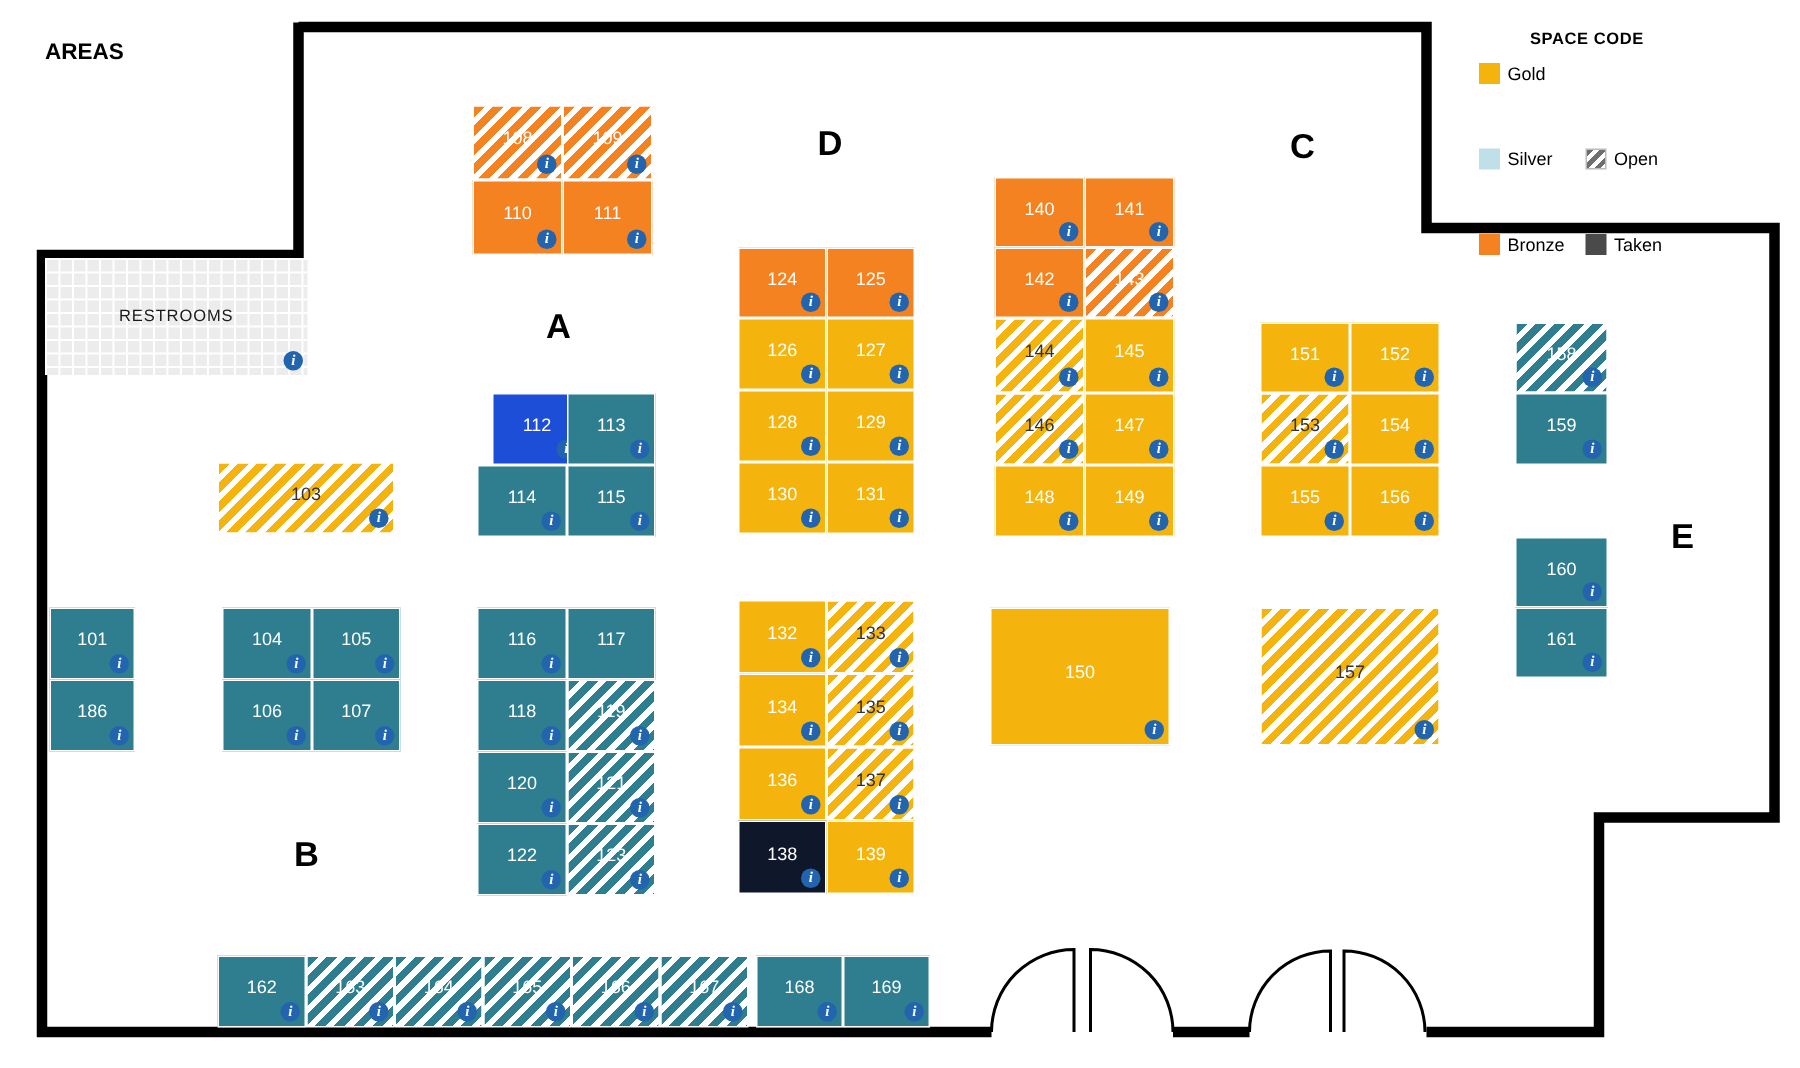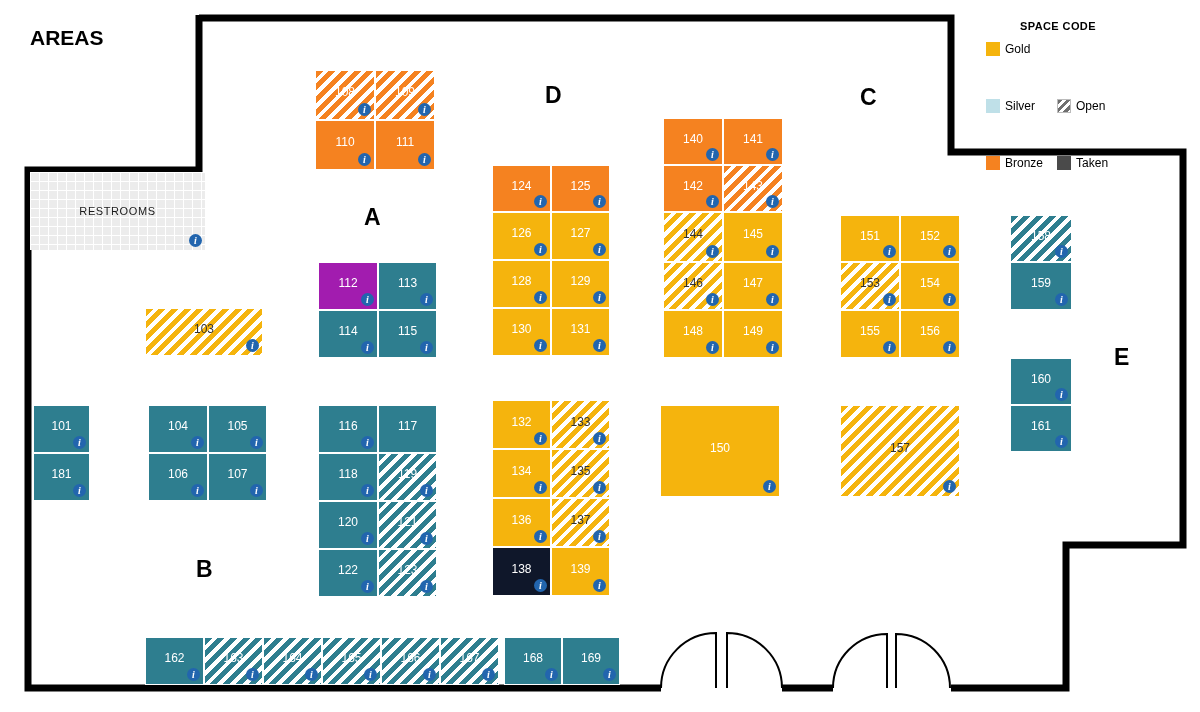--- a/index.html
+++ b/index.html
@@ -5,21 +5,21 @@
   * { box-sizing: border-box; margin: 0; padding: 0; }
   html, body { background: #fff; }
   body { font-family: "Liberation Sans", sans-serif; }
   #stage { position: relative; width: 1200px; height: 712px; background: #fff; overflow: hidden; }
 
   
   .walls { position: absolute; left: 0; top: 0; }
 
   
   .areas-panel { position: absolute; left: 30px; top: 26px; width: 165px; }
-  .areas-title { font-size: 21px; font-weight: bold; color: #000; margin-bottom: 13px; }
+  .areas-title { font-size: 15px; font-weight: bold; color: #000; margin-bottom: 13px; }
   .areas-list div { font-size: 12px; line-height: 14.5px; color: #000; white-space: nowrap; }
 
   
   .legend { position: absolute; left: 986px; top: 20px; width: 205px; }
   .legend-title { font-size: 11px; font-weight: bold; letter-spacing: .4px; color: #000; margin-left: 34px; margin-bottom: 10px; }
   .legend-cols { display: flex; }
   .legend-col { display: flex; flex-direction: column; gap: 37px; }
   .legend-col.col2 { margin-left: 14px; margin-top: 12px; justify-content: flex-end; }
   .legend-item { display: flex; align-items: center; margin-bottom: 6px; }
   .swatch { width: 14px; height: 14px; margin-right: 5px; flex: 0 0 auto; }
@@ -108,21 +108,21 @@
   <div class="area-letter" style="left:860px;top:84px">C</div>
   <div class="area-letter" style="left:545px;top:82px">D</div>
   <div class="area-letter" style="left:1114px;top:344px">E</div>
 
   <div class="booth-layer">
       <div class="booth" style="left: 33px; top: 405px; width: 57px; height: 48px; background: rgb(46, 126, 143);">
         <span class="booth-num">101</span>
         <span class="info-icon">i</span>
       </div>
       <div class="booth" style="left: 33px; top: 453px; width: 57px; height: 48px; background: rgb(46, 126, 143);">
-        <span class="booth-num">181</span>
+        <span class="booth-num">186</span>
         <span class="info-icon">i</span>
       </div>
       <div class="booth" style="left: 145px; top: 308px; width: 118px; height: 48px; background: repeating-linear-gradient(135deg, rgb(245, 180, 13) 0px, rgb(245, 180, 13) 5px, rgba(255, 255, 255, 0.92) 5px, rgba(255, 255, 255, 0.92) 9px);">
         <span class="booth-num dark">103</span>
         <span class="info-icon">i</span>
       </div>
       <div class="booth" style="left: 148px; top: 405px; width: 60px; height: 48px; background: rgb(46, 126, 143);">
         <span class="booth-num">104</span>
         <span class="info-icon">i</span>
       </div>
@@ -147,21 +147,21 @@
         <span class="info-icon">i</span>
       </div>
       <div class="booth" style="left: 315px; top: 120px; width: 60px; height: 50px; background: rgb(245, 130, 32);">
         <span class="booth-num">110</span>
         <span class="info-icon">i</span>
       </div>
       <div class="booth" style="left: 375px; top: 120px; width: 60px; height: 50px; background: rgb(245, 130, 32);">
         <span class="booth-num">111</span>
         <span class="info-icon">i</span>
       </div>
-      <div class="booth" style="left: 318px; top: 262px; width: 60px; height: 48px; background: #a21caf; text-align: right;">
+      <div class="booth" style="left: 328px; top: 262px; width: 60px; height: 48px; background: #1d4ed8; text-align: right;">
         <span class="booth-num">112</span>
         <span class="info-icon">i</span>
       </div>
       <div class="booth" style="left: 378px; top: 262px; width: 59px; height: 48px; background: rgb(46, 126, 143);">
         <span class="booth-num">113</span>
         <span class="info-icon">i</span>
       </div>
       <div class="booth" style="left: 318px; top: 310px; width: 60px; height: 48px; background: rgb(46, 126, 143);">
         <span class="booth-num">114</span>
         <span class="info-icon">i</span>

